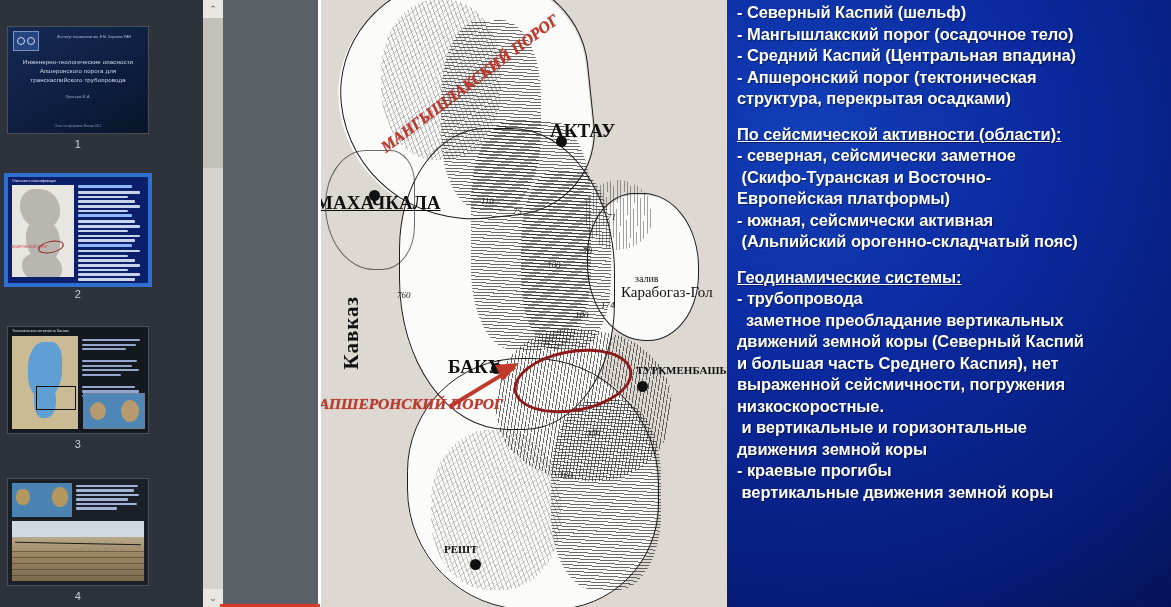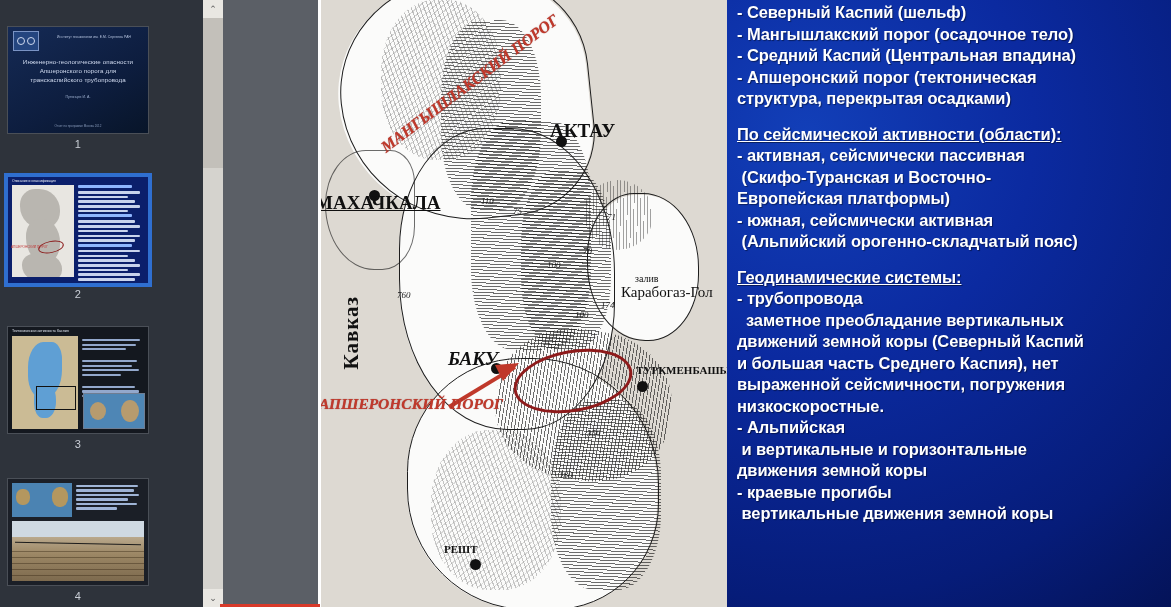--- a/index.html
+++ b/index.html
@@ -459,21 +459,21 @@
 
       <div class="red-label lbl-big" style="left:62px; top:140px; transform: rotate(-37deg); transform-origin: left center; font-size:16px;">МАНГЫШЛАКСКИЙ ПОРОГ</div>
 
       <div class="city-dot" style="left:235px; top:136px;"></div>
       <div class="city-label lbl-big" style="left:229px; top:120px;">АКТАУ</div>
 
       <div class="city-dot" style="left:48px; top:190px;"></div>
       <div class="city-label lbl-big" style="left:-6px; top:192px;text-decoration:underline;">МАХАЧКАЛА</div>
 
       <div class="city-dot" style="left:170px; top:363px;"></div>
-      <div class="city-label lbl-big" style="left:127px; top:348px;font-style:italic;">БАКУ</div>
+      <div class="city-label lbl-big" style="left:127px; top:356px;">БАКУ</div>
 
       <div class="city-dot" style="left:316px; top:381px;"></div>
       <div class="city-label lbl-sm" style="left:315px; top:364px;">ТУРКМЕНБАШЫ</div>
 
       <div class="city-dot" style="left:149px; top:559px;"></div>
       <div class="city-label lbl-sm" style="left:123px; top:543px;">РЕШТ</div>
 
       <div class="bay-label" style="left:314px; top:272px; font-size:10px;">залив</div>
       <div class="bay-label" style="left:300px; top:286px; font-size:15px;">Карабогаз-Гол</div>
 
@@ -491,34 +491,33 @@
 
     <div id="textpane">
       <div id="textlines">
           <div class="tline ">- Северный Каспий (шельф)</div>
           <div class="tline ">- Мангышлакский порог (осадочное тело)</div>
           <div class="tline ">- Средний Каспий (Центральная впадина)</div>
           <div class="tline ">- Апшеронский порог (тектоническая</div>
           <div class="tline ">структура, перекрытая осадками)</div>
           <div class="tline gap"></div>
           <div class="tline head">По сейсмической активности (области):</div>
-          <div class="tline ">- активная, сейсмически пассивная</div>
+          <div class="tline ">- северная, сейсмически заметное</div>
           <div class="tline "> (Скифо-Туранская и Восточно-</div>
           <div class="tline ">Европейская платформы)</div>
           <div class="tline ">- южная, сейсмически активная</div>
           <div class="tline "> (Альпийский орогенно-складчатый пояс)</div>
           <div class="tline gap"></div>
           <div class="tline head">Геодинамические системы:</div>
           <div class="tline ">- трубопровода</div>
           <div class="tline ">  заметное преобладание вертикальных</div>
           <div class="tline ">движений земной коры (Северный Каспий</div>
           <div class="tline ">и большая часть Среднего Каспия), нет</div>
           <div class="tline ">выраженной сейсмичности, погружения</div>
           <div class="tline ">низкоскоростные.</div>
-          <div class="tline ">- Альпийская</div>
           <div class="tline "> и вертикальные и горизонтальные</div>
           <div class="tline ">движения земной коры</div>
           <div class="tline ">- краевые прогибы</div>
           <div class="tline "> вертикальные движения земной коры</div>
         </div>
     </div>
   </div>
 
   <div id="progress"></div>
 </div>

